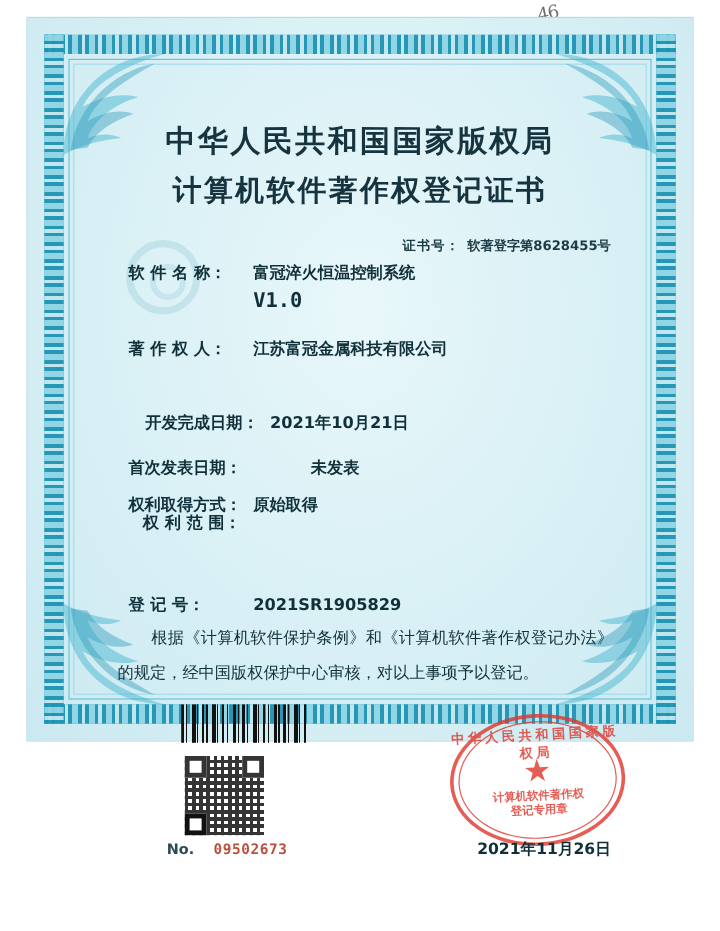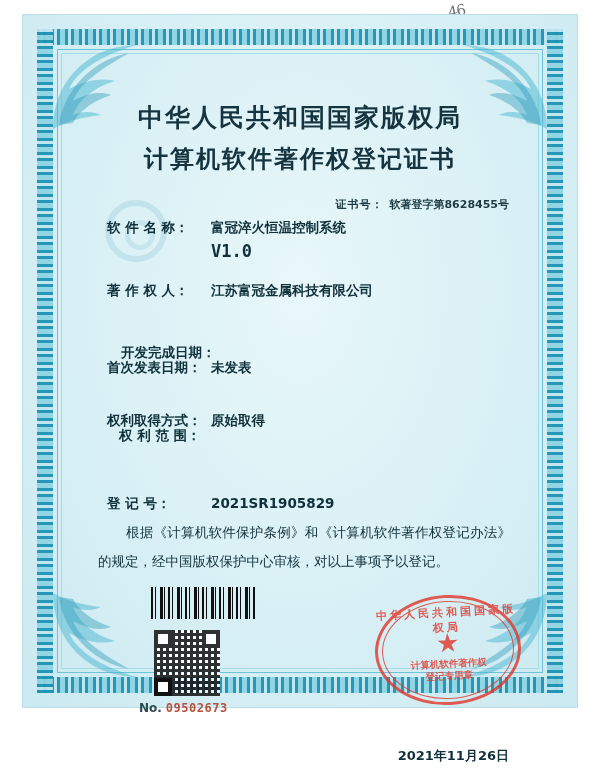--- a/index.html
+++ b/index.html
@@ -34,21 +34,21 @@
     transform: rotate(-12deg);
     letter-spacing: -1px;
   }
 
   
   .sheet {
     position: absolute;
     left: 22px;
     top: 14px;
     width: 556px;
-    height: 694px;
+    height: 604px;
     background:
       radial-gradient(ellipse at 50% 40%, #e8f7fa 0%, #d8f0f5 55%, #cbe9f1 100%);
     border: 1px solid #b8dde7;
     box-sizing: border-box;
   }
   .greek {
     position: absolute;
     background-color: #2aa7c4;
     background-image:
       repeating-linear-gradient(90deg,
@@ -176,21 +176,21 @@
   }
   .field .value {
     flex: 1;
     font-weight: bold;
     color: #10303a;
   }
 
   #f-name   { top: 204px; align-items: flex-end; }
   #f-owner  { top: 267px; }
   #f-dev    { top: 329px; margin-left: 14px; }
-  #f-pub    { top: 344px; }
+  #f-pub    { top: 366px; gap: 48px; }
   #f-acq    { top: 397px; }
   #f-scope  { top: 412px; margin-left: 12px; }
   #f-regno  { top: 480px; }
 
   .para {
     position: absolute;
     left: 75px;
     right: 66px;
     top: 503px;
     font-size: 13.5px;
@@ -301,32 +301,31 @@
     position: absolute;
     left: 116px;
     top: 686px;
     font-size: 12px;
     color: #2b4a53;
     font-weight: bold;
   }
   .serial .num {
     color: #b8503c;
     font-family: "DejaVu Sans Mono", monospace;
-    margin-left: 4px;
+    margin-left: 16px;
     letter-spacing: 0.5px;
     text-align: right;
   }
   .issue-date {
     position: absolute;
     right: 68px;
     top: 684px;
     font-size: 13px;
     color: #10303a;
     font-weight: bold;
-    margin-top: 48px;
   }
 </style>
 </head>
 <body>
 
 <div class="page">
 
   <div class="hand-mark">46</div>
 
   <div class="sheet">
@@ -382,20 +381,21 @@
       <span class="value" style="font-family:'DejaVu Sans Mono',monospace;font-size:17px;">V1.0</span>
     </div>
 
     <div class="field" id="f-owner">
       <span class="label">著 作 权 人：</span>
       <span class="value">江苏富冠金属科技有限公司</span>
     </div>
 
     <div class="field" id="f-dev">
       <span class="label">开发完成日期：</span>
+      <span class="value">2021年10月21日</span>
     </div>
 
     <div class="field" id="f-pub">
       <span class="label">首次发表日期：</span>
       <span class="value">未发表</span>
     </div>
 
     <div class="field" id="f-acq">
       <span class="label">权利取得方式：</span>
       <span class="value">原始取得</span>

